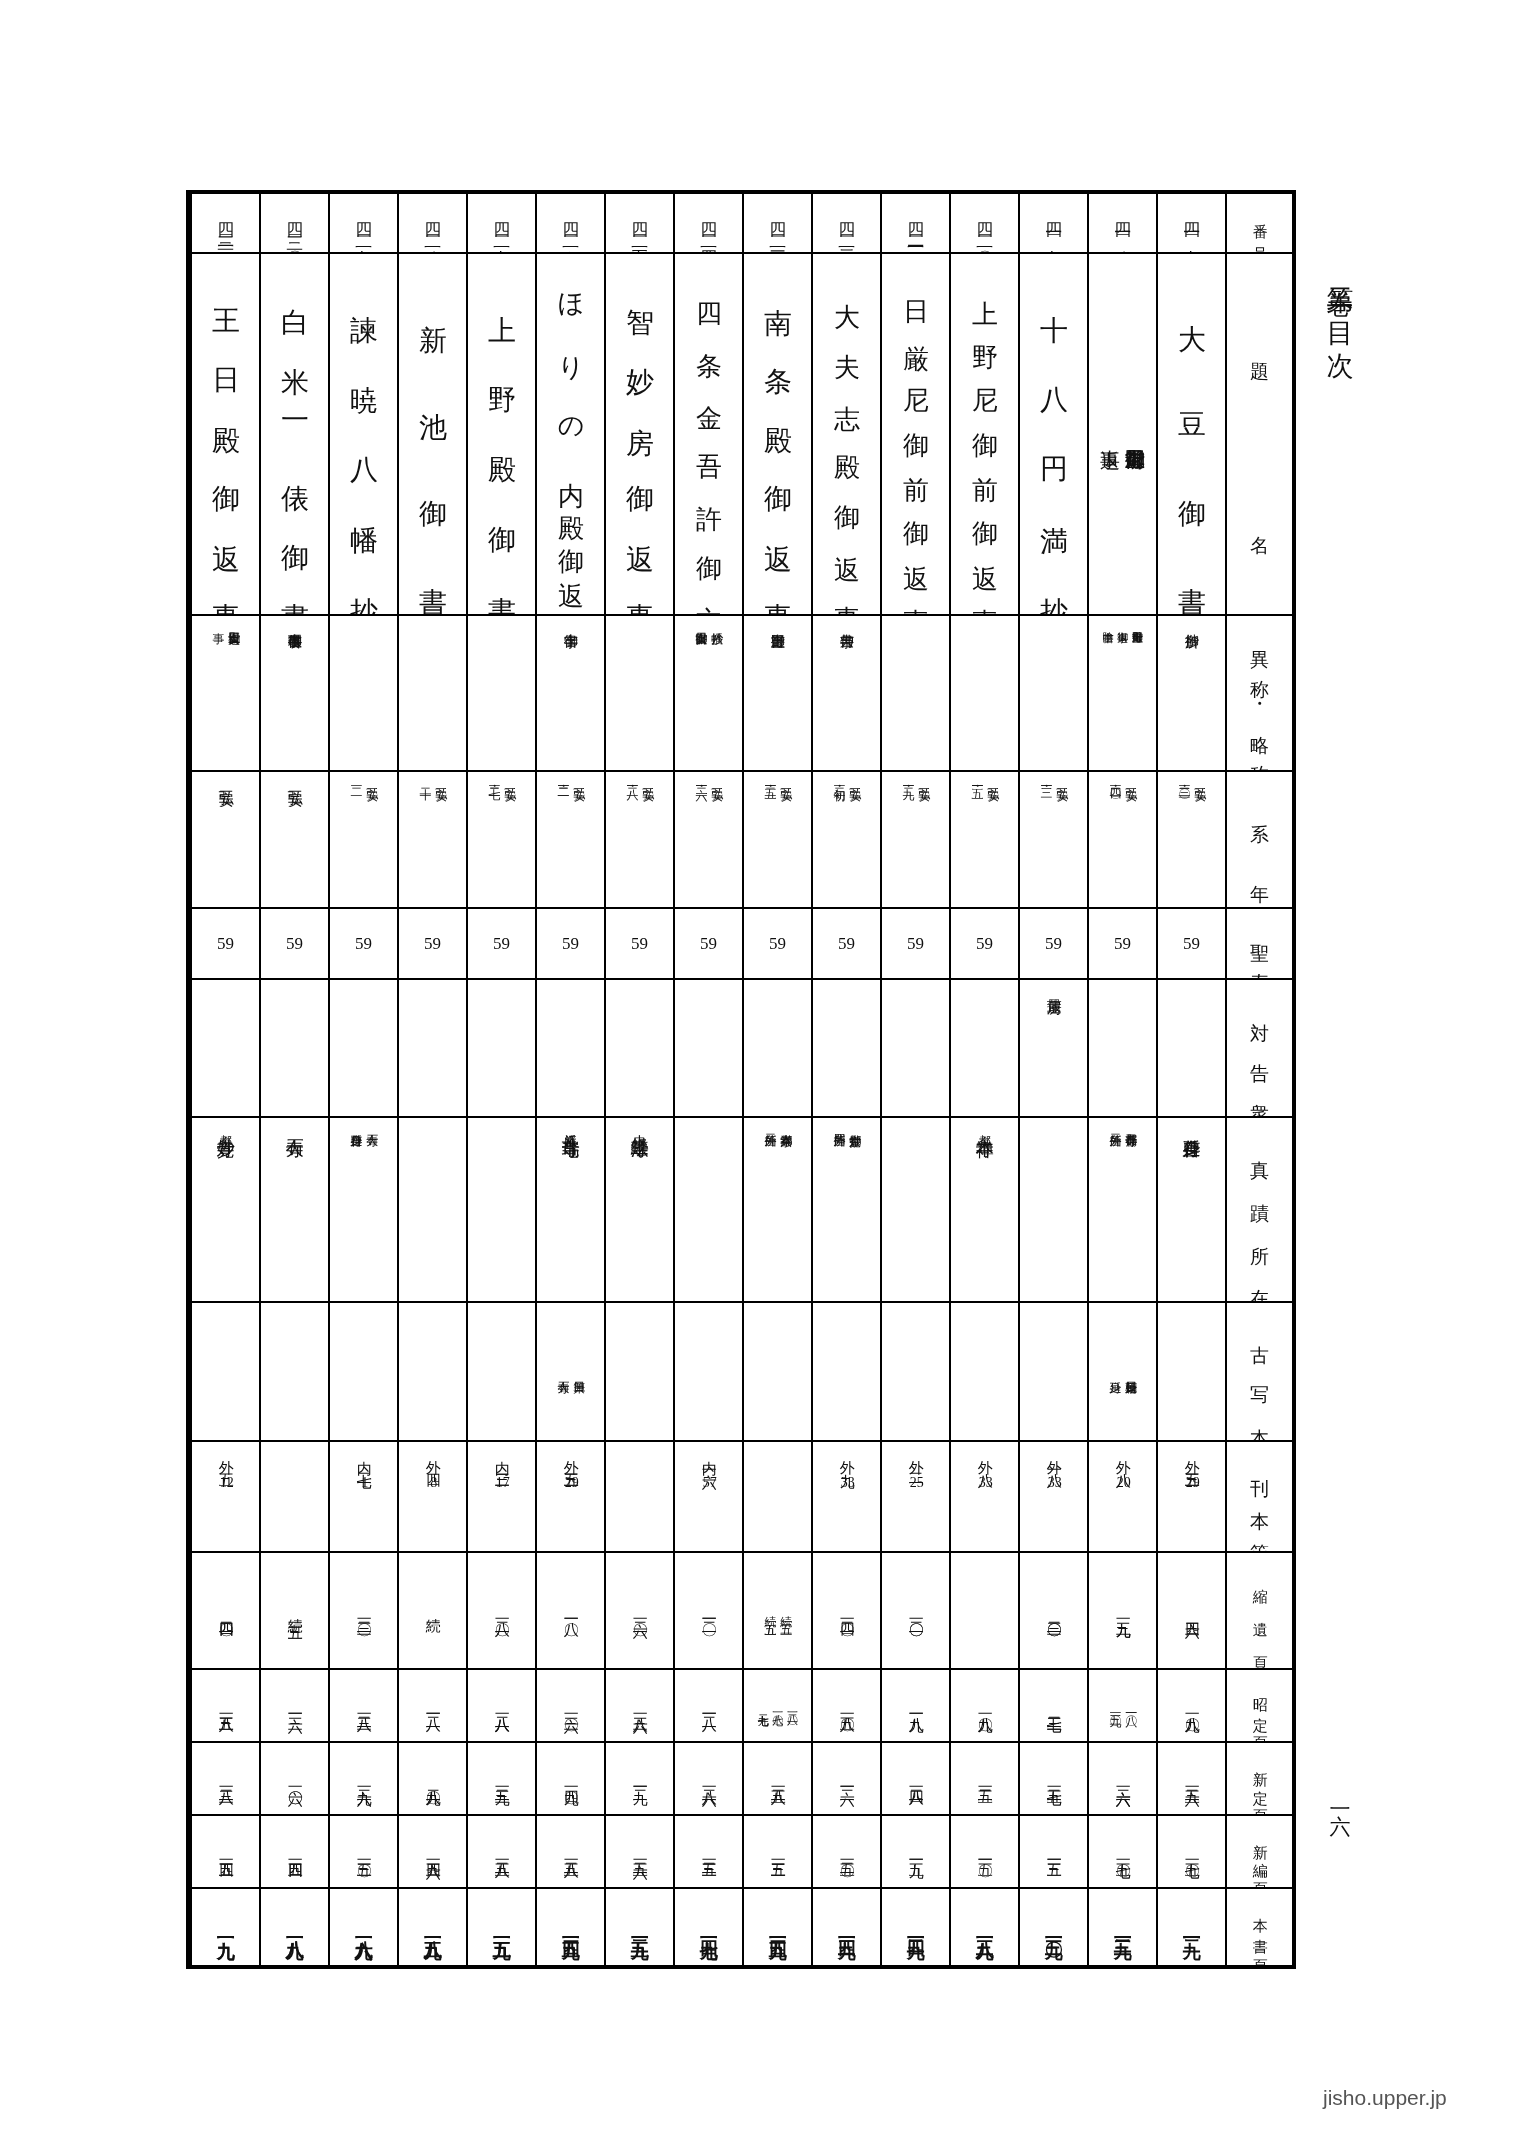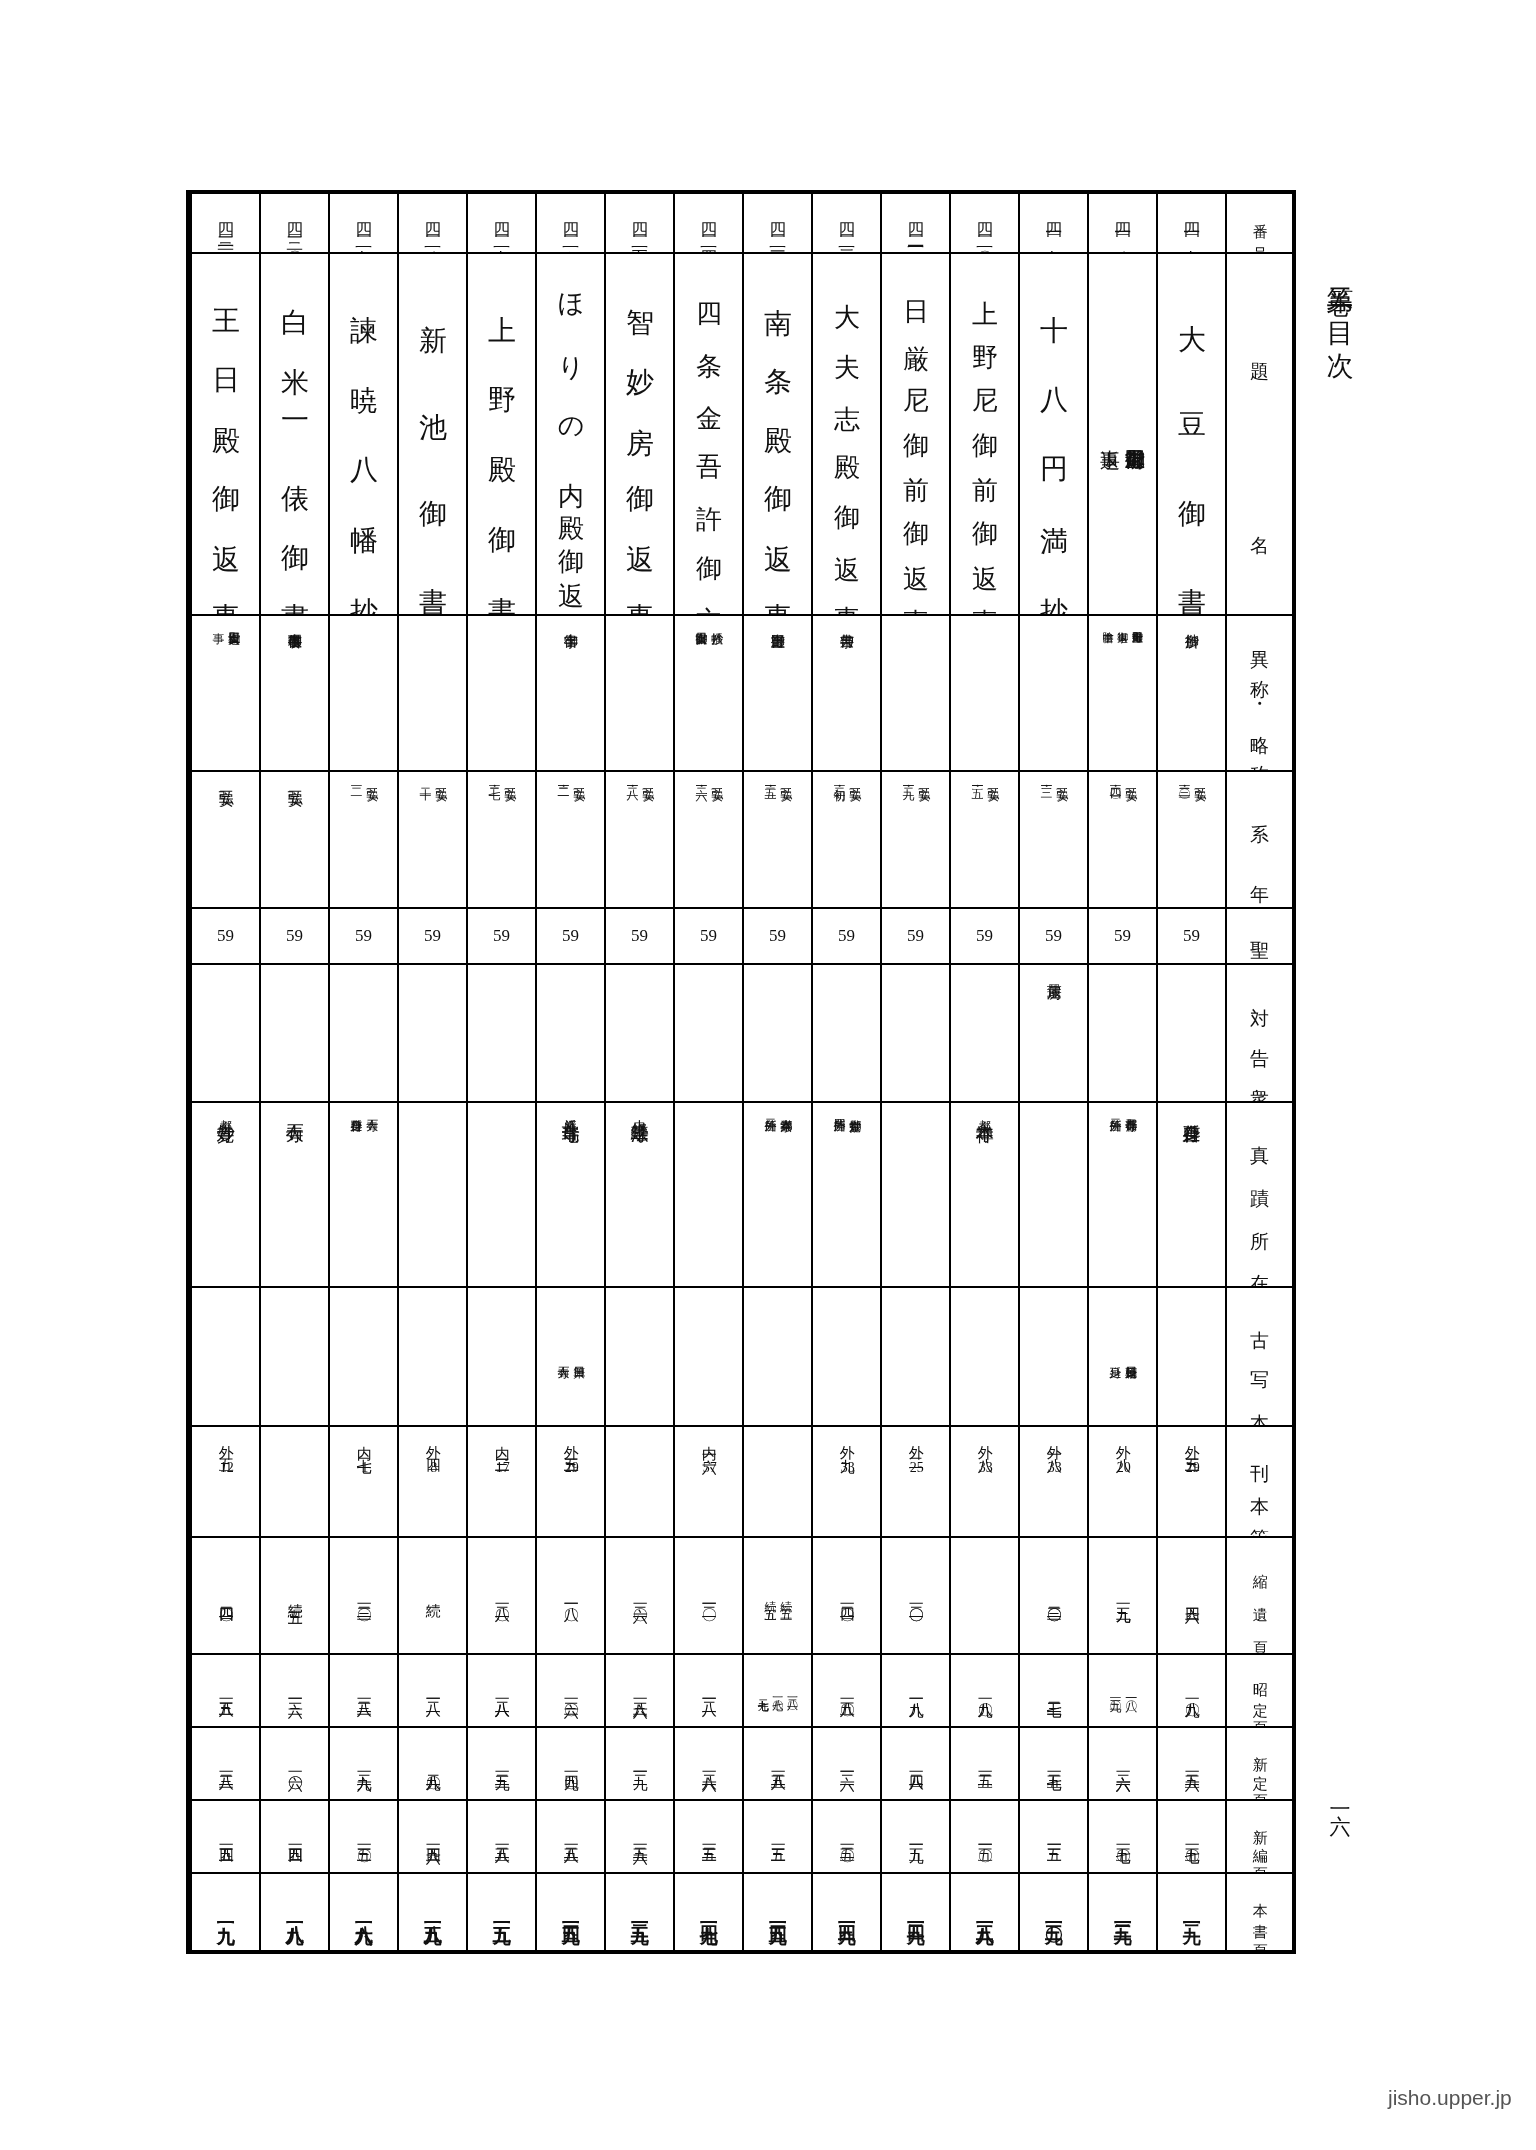--- a/index.html
+++ b/index.html
@@ -12,21 +12,21 @@
   .col.header{width:67px;}
   .cell{box-sizing:border-box;border-bottom:2px solid #000;overflow:hidden;
         writing-mode:vertical-rl;display:flex;flex-direction:column;
         justify-content:center;align-items:center;line-height:1.15;}
   .cell.last{border-bottom:none;}
   
   .b-num{height:60px;font-size:17px;}
   .b-title{height:362px;font-size:28px;}
   .b-alias{height:156px;font-size:14px;}
   .b-date{height:137px;font-size:15px;}
-  .b-age{height:56px;font-size:17px;writing-mode:horizontal-tb;}
+  .b-age{height:71px;font-size:17px;writing-mode:horizontal-tb;}
   .b-audience{height:138px;font-size:15px;}
   .b-shinseki{height:185px;font-size:18px;}
   .b-kosha{height:139px;font-size:16px;}
   .b-kanpon{height:111px;font-size:15px;}
   .b-shukui{height:117px;font-size:15px;}
   .b-shotei{height:73px;font-size:15px;}
   .b-shintei{height:73px;font-size:15px;}
   .b-shinpen{height:73px;font-size:15px;}
   .b-honsho{height:76px;font-size:18px;font-weight:bold;}
   
@@ -42,21 +42,21 @@
   .t7{font-size:26px;}
   
   .spread{flex-direction:row;justify-content:space-around;align-items:center;padding:4px 0;}
   .spread.hd{padding:6px 0;}
   .hd{font-size:19px;}
   .hd.small{font-size:15px;}
   
   .vol-title{position:absolute;left:1322px;top:266px;writing-mode:vertical-rl;
              font-size:27px;letter-spacing:2px;}
   .page-num{position:absolute;left:1326px;top:1798px;writing-mode:vertical-rl;font-size:21px;}
-  .watermark{position:absolute;left:1388px;top:2086px;font-size:21px;color:#555;
+  .watermark{position:absolute;left:1323px;top:2086px;font-size:21px;color:#555;
              font-family:"Liberation Sans","DejaVu Sans",sans-serif;}
 </style>
 </head>
 <body>
 
 <div class="page">
   <div class="vol-title">第二巻　目　次</div>
   <div class="toc-table" id="toc-table">
       <div class="col header">
         <div class="cell b-num hd small spread" style="font-weight: normal;">

